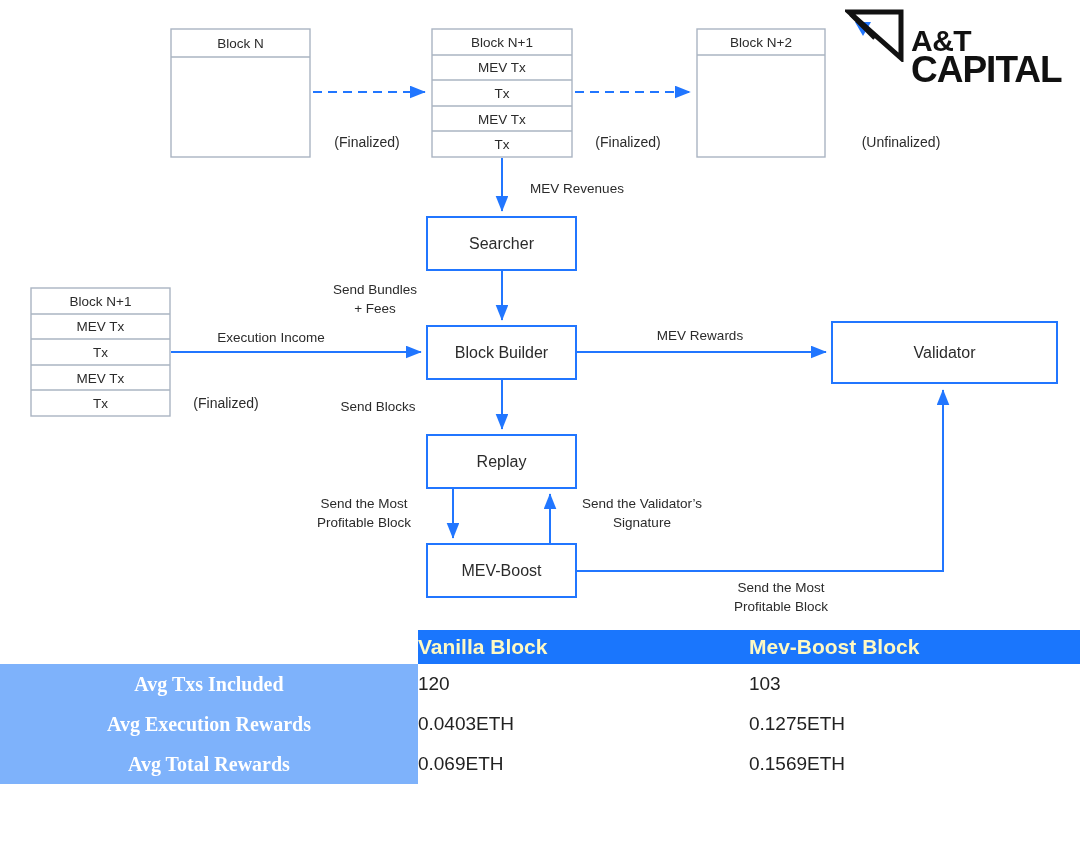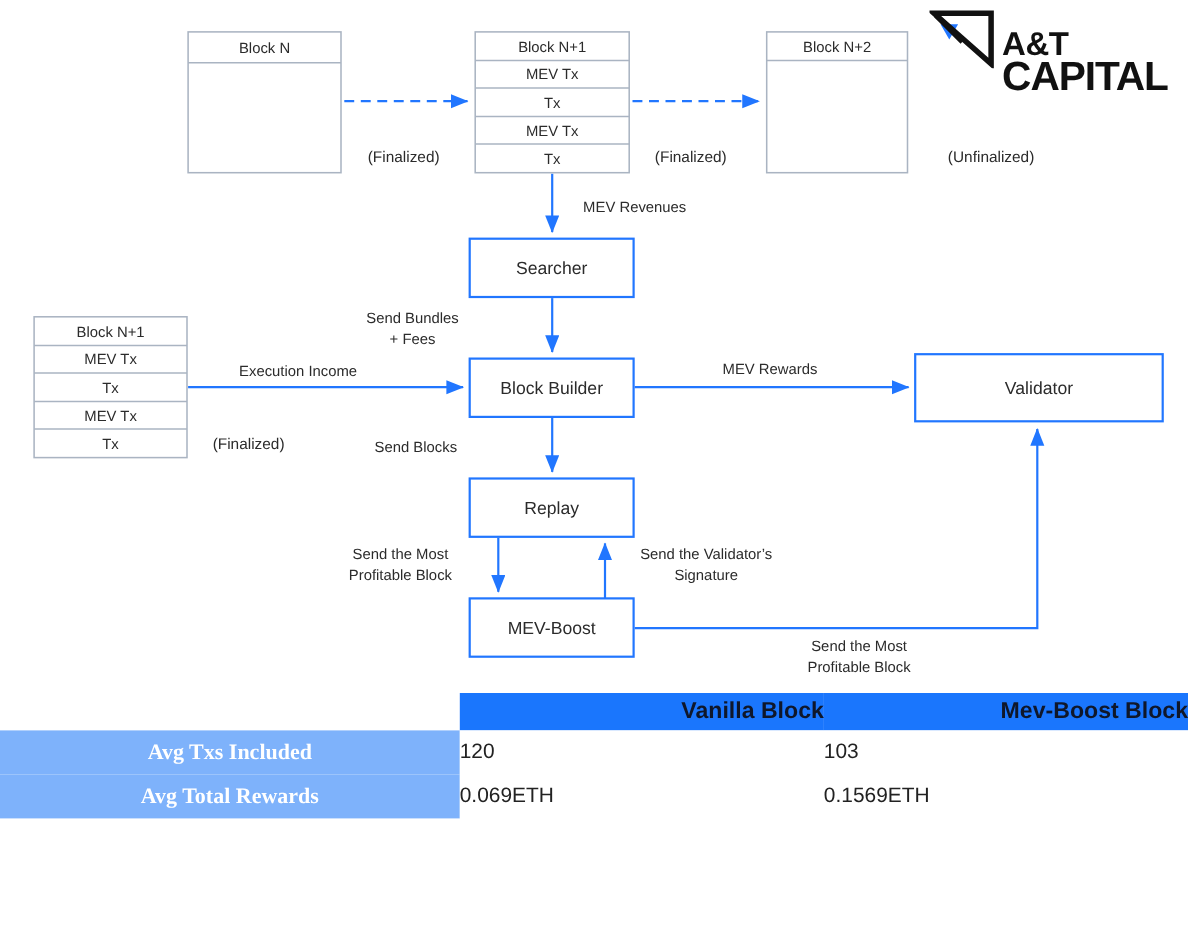--- a/index.html
+++ b/index.html
@@ -27,21 +27,21 @@
 
   
   #cmp-table{position:absolute;left:0;top:630px;width:1080px;height:215px;}
   .tbl{position:absolute;left:0;top:0;width:1080px;border-collapse:collapse;table-layout:fixed;}
   .tbl col.c0{width:380px;}
   .tbl col.c1{width:301px;}
   .tbl col.c2{width:301px;}
   .tbl th,.tbl td{padding:0;height:40px;vertical-align:middle;}
   .tbl thead th{height:34px;}
   .th-blank{background:#ffffff;}
-  .th-col{background:#1a76fd;color:#0f172a;font-size:21px;font-weight:bold;text-align:right;}
+  .th-col{background:#1a76fd;color:#fef9c3;font-size:21px;font-weight:bold;text-align:left;}
   .rowhdr{background:#7eb2fb;color:#ffffff;font-size:20px;font-weight:bold;text-align:center;font-family:Liberation Serif, serif;}
   .cellval{background:#ffffff;color:#222222;font-size:19px;text-align:left;font-weight:normal;}
 </style>
 </head>
 <body>
 
 <div id="stage">
 
   <div id="logo">
     <div class="mark">
@@ -177,20 +177,25 @@
           <th class="th-col">Mev-Boost Block</th>
         </tr>
       </thead>
       <tbody>
         <tr>
           <td class="rowhdr">Avg Txs Included</td>
           <td class="cellval">120</td>
           <td class="cellval">103</td>
         </tr>
         <tr>
+          <td class="rowhdr">Avg Execution Rewards</td>
+          <td class="cellval">0.0403ETH</td>
+          <td class="cellval">0.1275ETH</td>
+        </tr>
+        <tr>
           <td class="rowhdr">Avg Total Rewards</td>
           <td class="cellval">0.069ETH</td>
           <td class="cellval">0.1569ETH</td>
         </tr>
       </tbody>
     </table>
   </div>
 
 </div>
 

